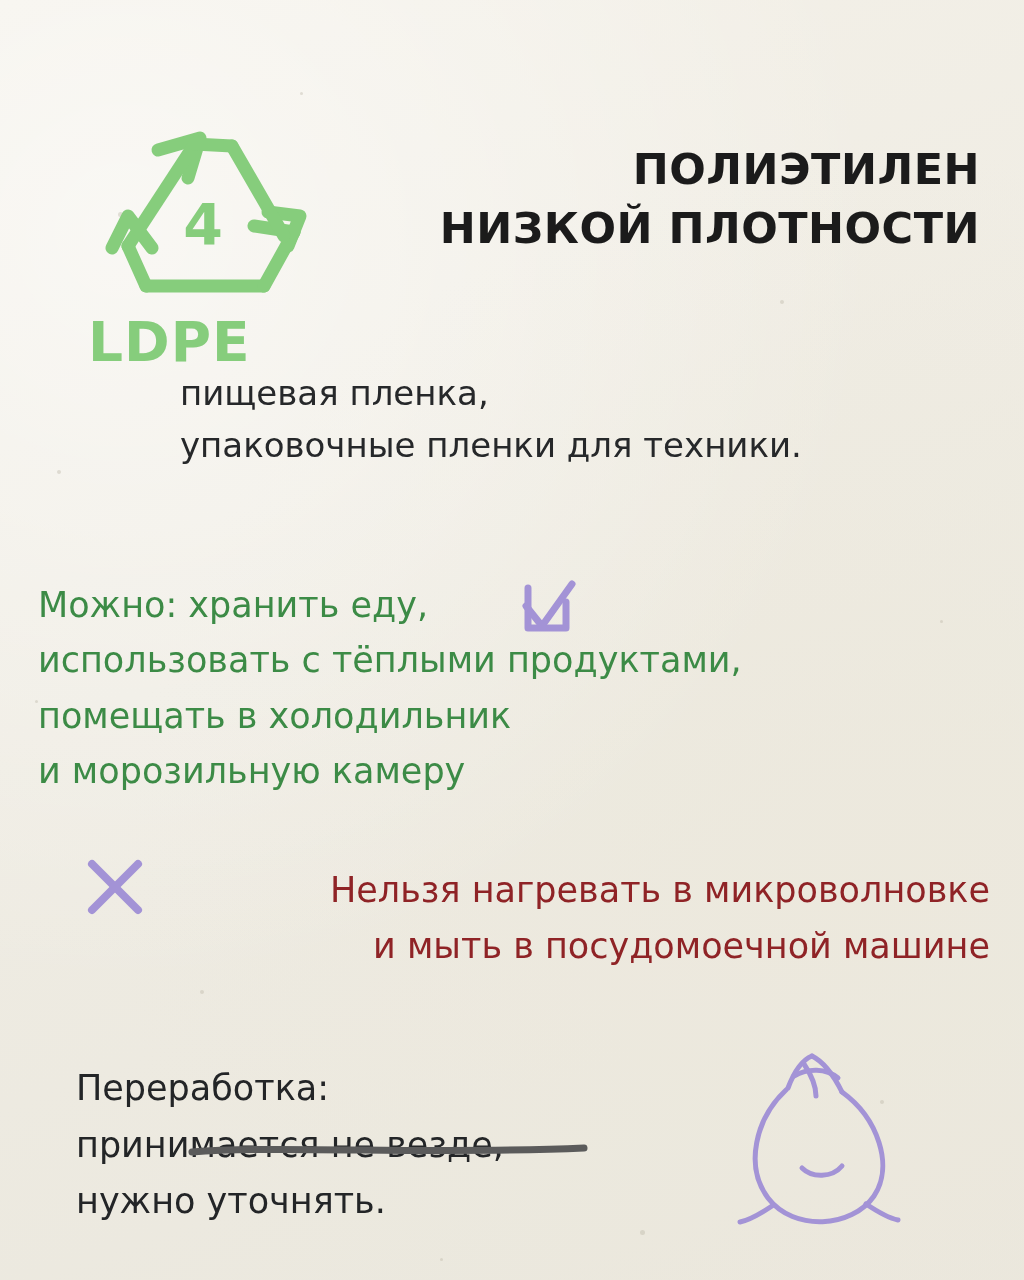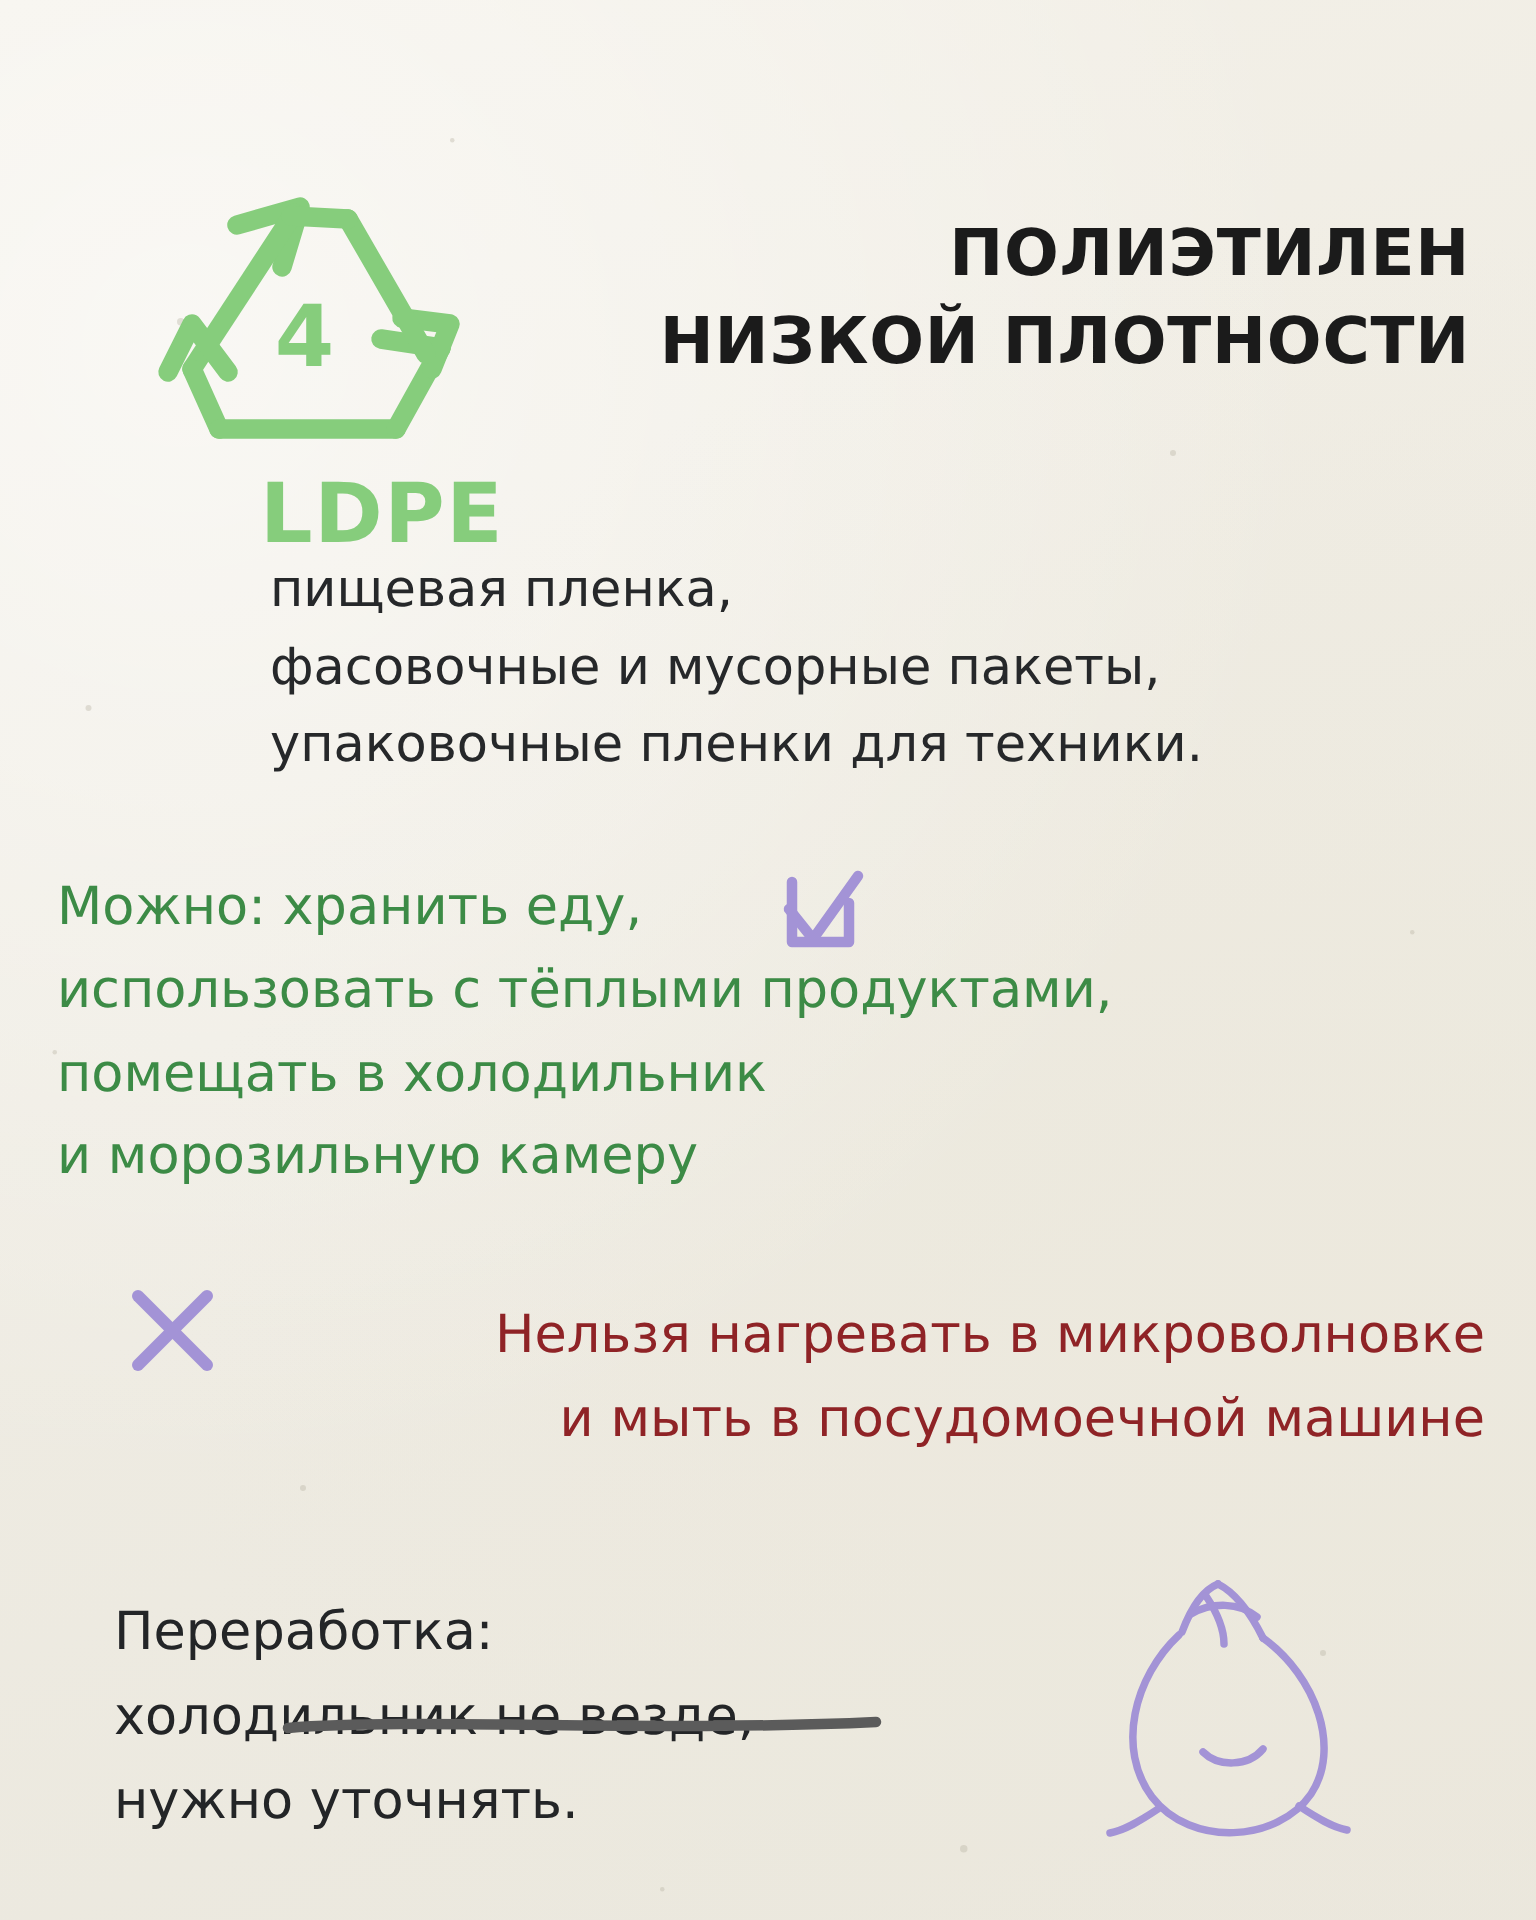--- a/index.html
+++ b/index.html
@@ -40,24 +40,24 @@
     width: 230px;
     height: 265px;
   }
   .recycle-svg {
     position: absolute;
     left: 0;
     top: 0;
   }
   .ldpe-label {
     position: absolute;
-    left: 18px;
+    left: 0;
     top: 190px;
     width: 230px;
-    text-align: right;
+    text-align: left;
     font-family: "DejaVu Sans", sans-serif;
     font-weight: bold;
     font-size: 55px;
     letter-spacing: 1px;
     color: #86cd7c;
   }
   .resin-number {
     position: absolute;
     left: 0;
     top: 72px;
@@ -203,21 +203,20 @@
     <div class="ldpe-label">LDPE</div>
   </div>
 
   <div class="heading">
     <div>ПОЛИЭТИЛЕН</div>
     <div>НИЗКОЙ ПЛОТНОСТИ</div>
   </div>
 
   <div class="usage">
     <div>пищевая пленка,</div>
-    <div>фасовочные и мусорные пакеты,</div>
     <div>упаковочные пленки для техники.</div>
   </div>
 
   <div class="allowed">
     <div class="line">Можно: хранить еду,</div>
     <div class="line">использовать с тёплыми продуктами,</div>
     <div class="line">помещать в холодильник</div>
     <div class="line">и морозильную камеру</div>
   </div>
 
@@ -234,21 +233,21 @@
       <path d="M54 8 L8 54"></path>
     </g>
   </svg>
   <div class="forbidden">
     <div>Нельзя нагревать в микроволновке</div>
     <div>и мыть в посудомоечной машине</div>
   </div>
 
   <div class="recycling">
     <div>Переработка:</div>
-    <div>холодильник не везде,</div>
+    <div>принимается не везде,</div>
     <div>нужно уточнять.</div>
   </div>
 
   <svg class="underline-stroke" width="400" height="14" viewBox="0 0 400 14">
     <path d="M4 9 C 90 2, 250 12, 396 5" fill="none" stroke="#5b5b5b" stroke-width="7" stroke-linecap="round"></path>
   </svg>
 
   <svg class="bag-doodle" width="190" height="195" viewBox="0 0 190 195">
     <g fill="none" stroke="#a393d6" stroke-width="5" stroke-linecap="round" stroke-linejoin="round">
       <path d="M70 44 C 40 72, 28 120, 52 152 C 78 186, 136 182, 158 150 C 178 120, 162 72, 126 46"></path>

